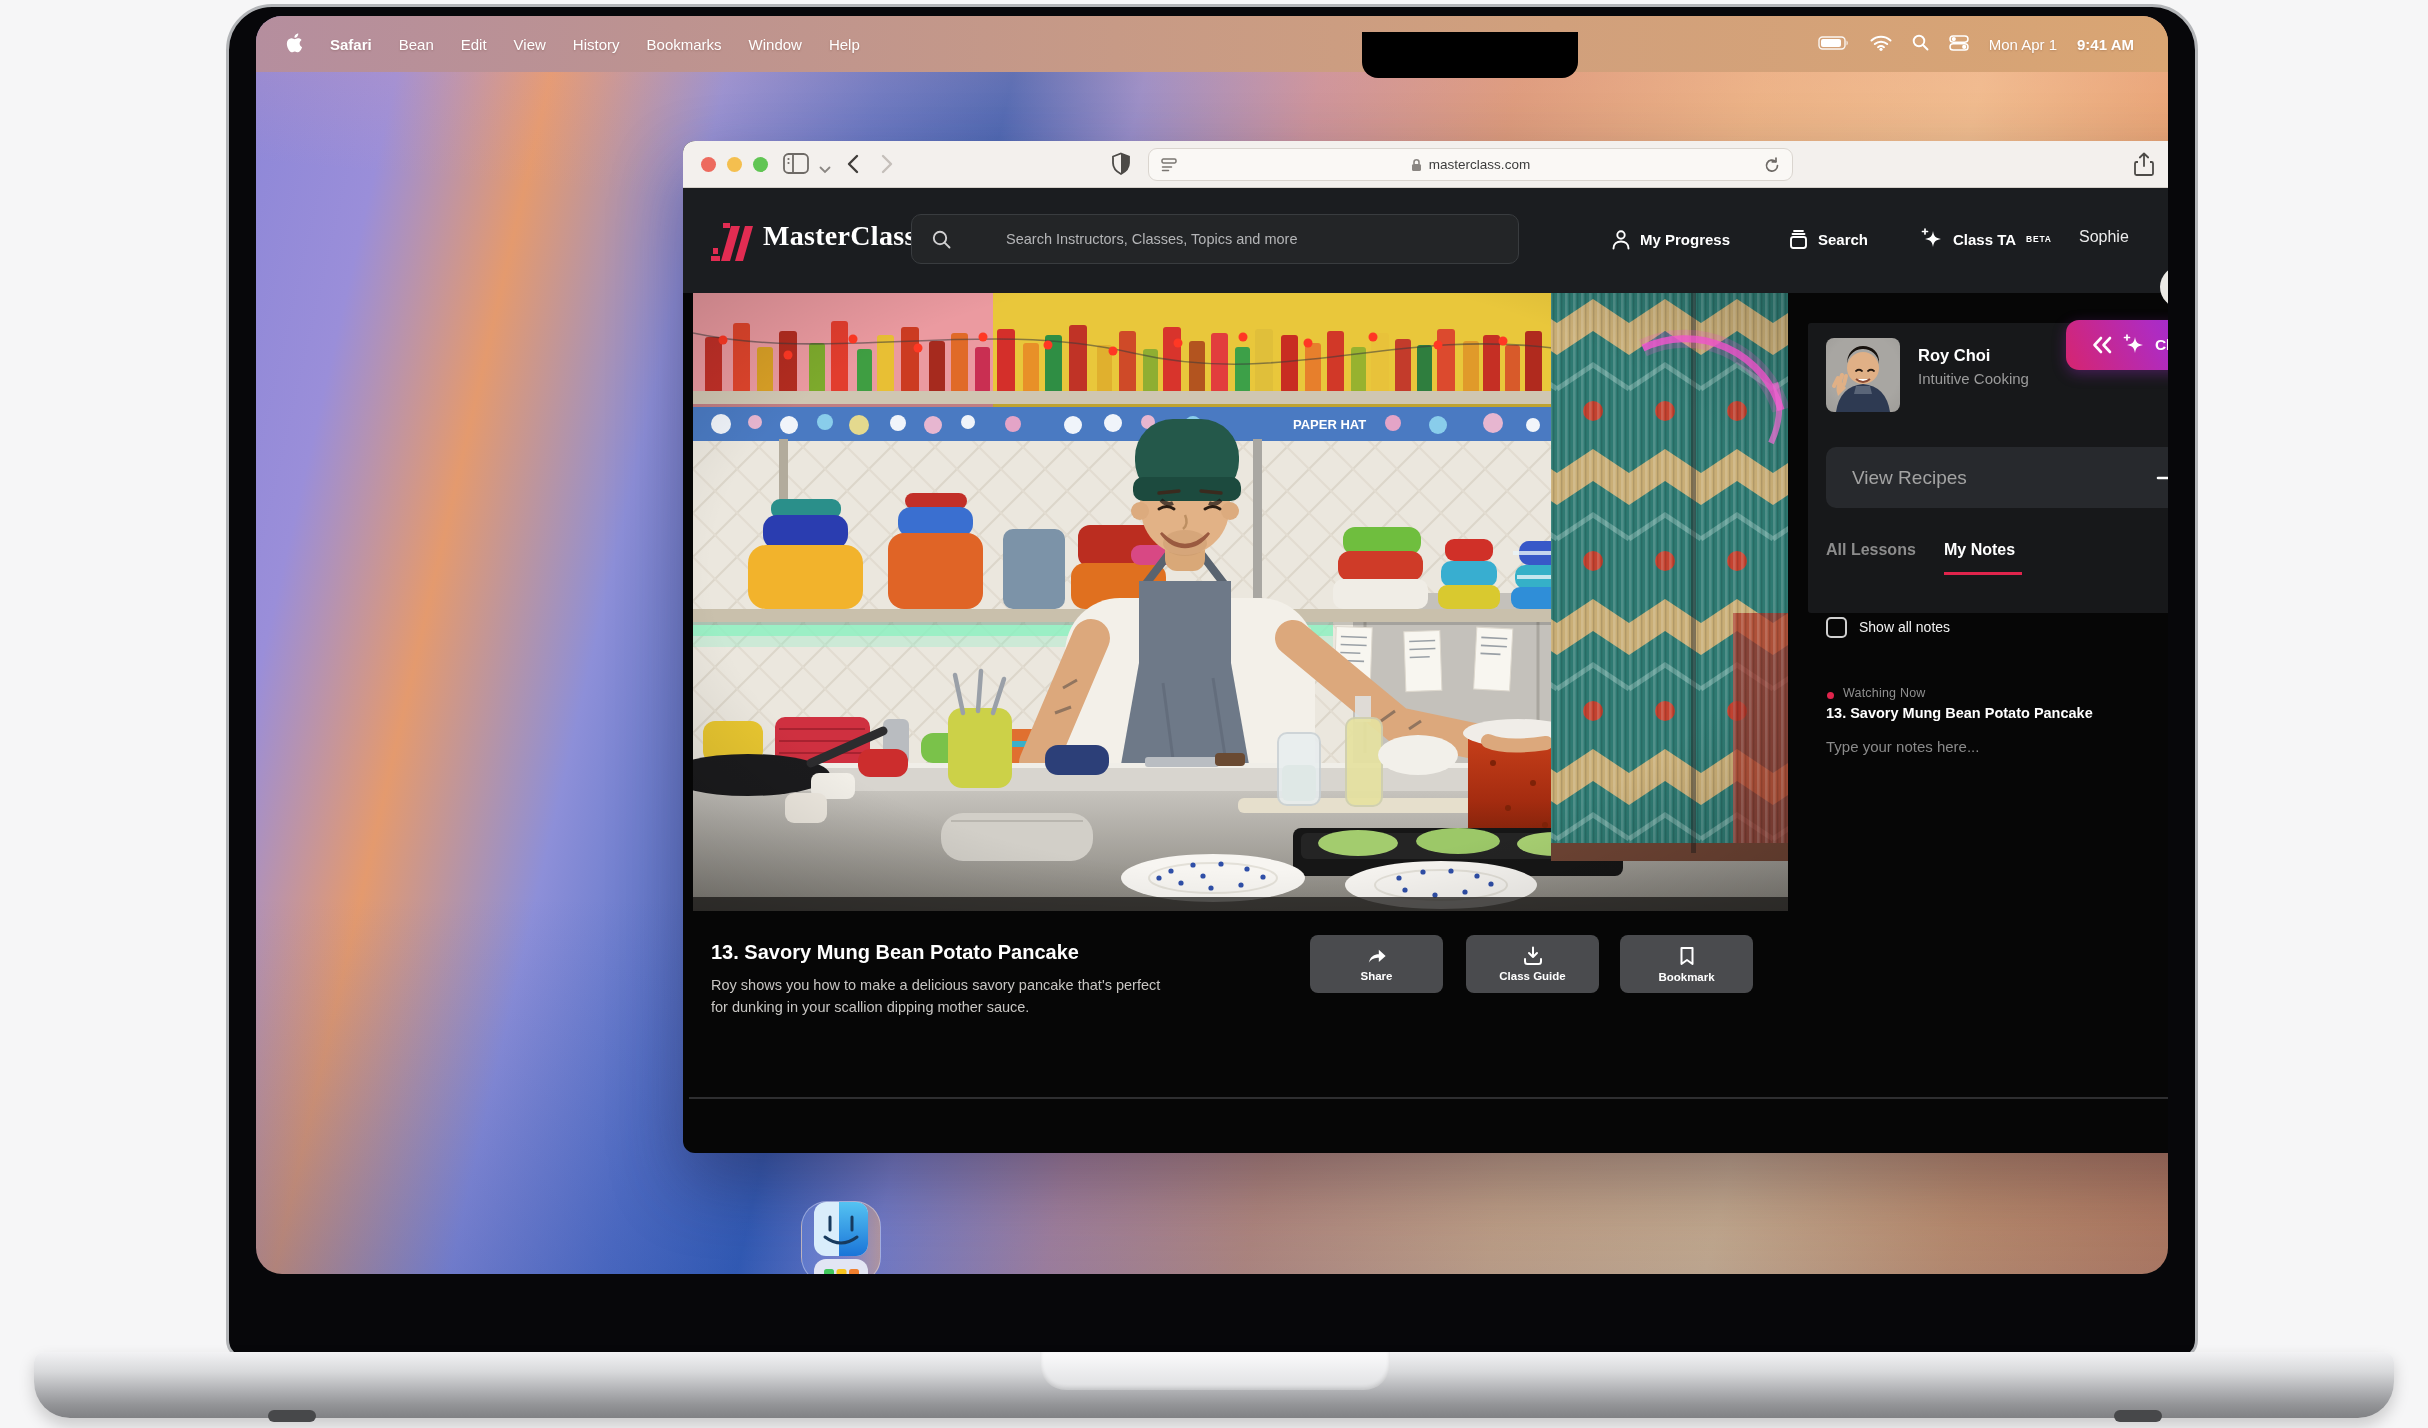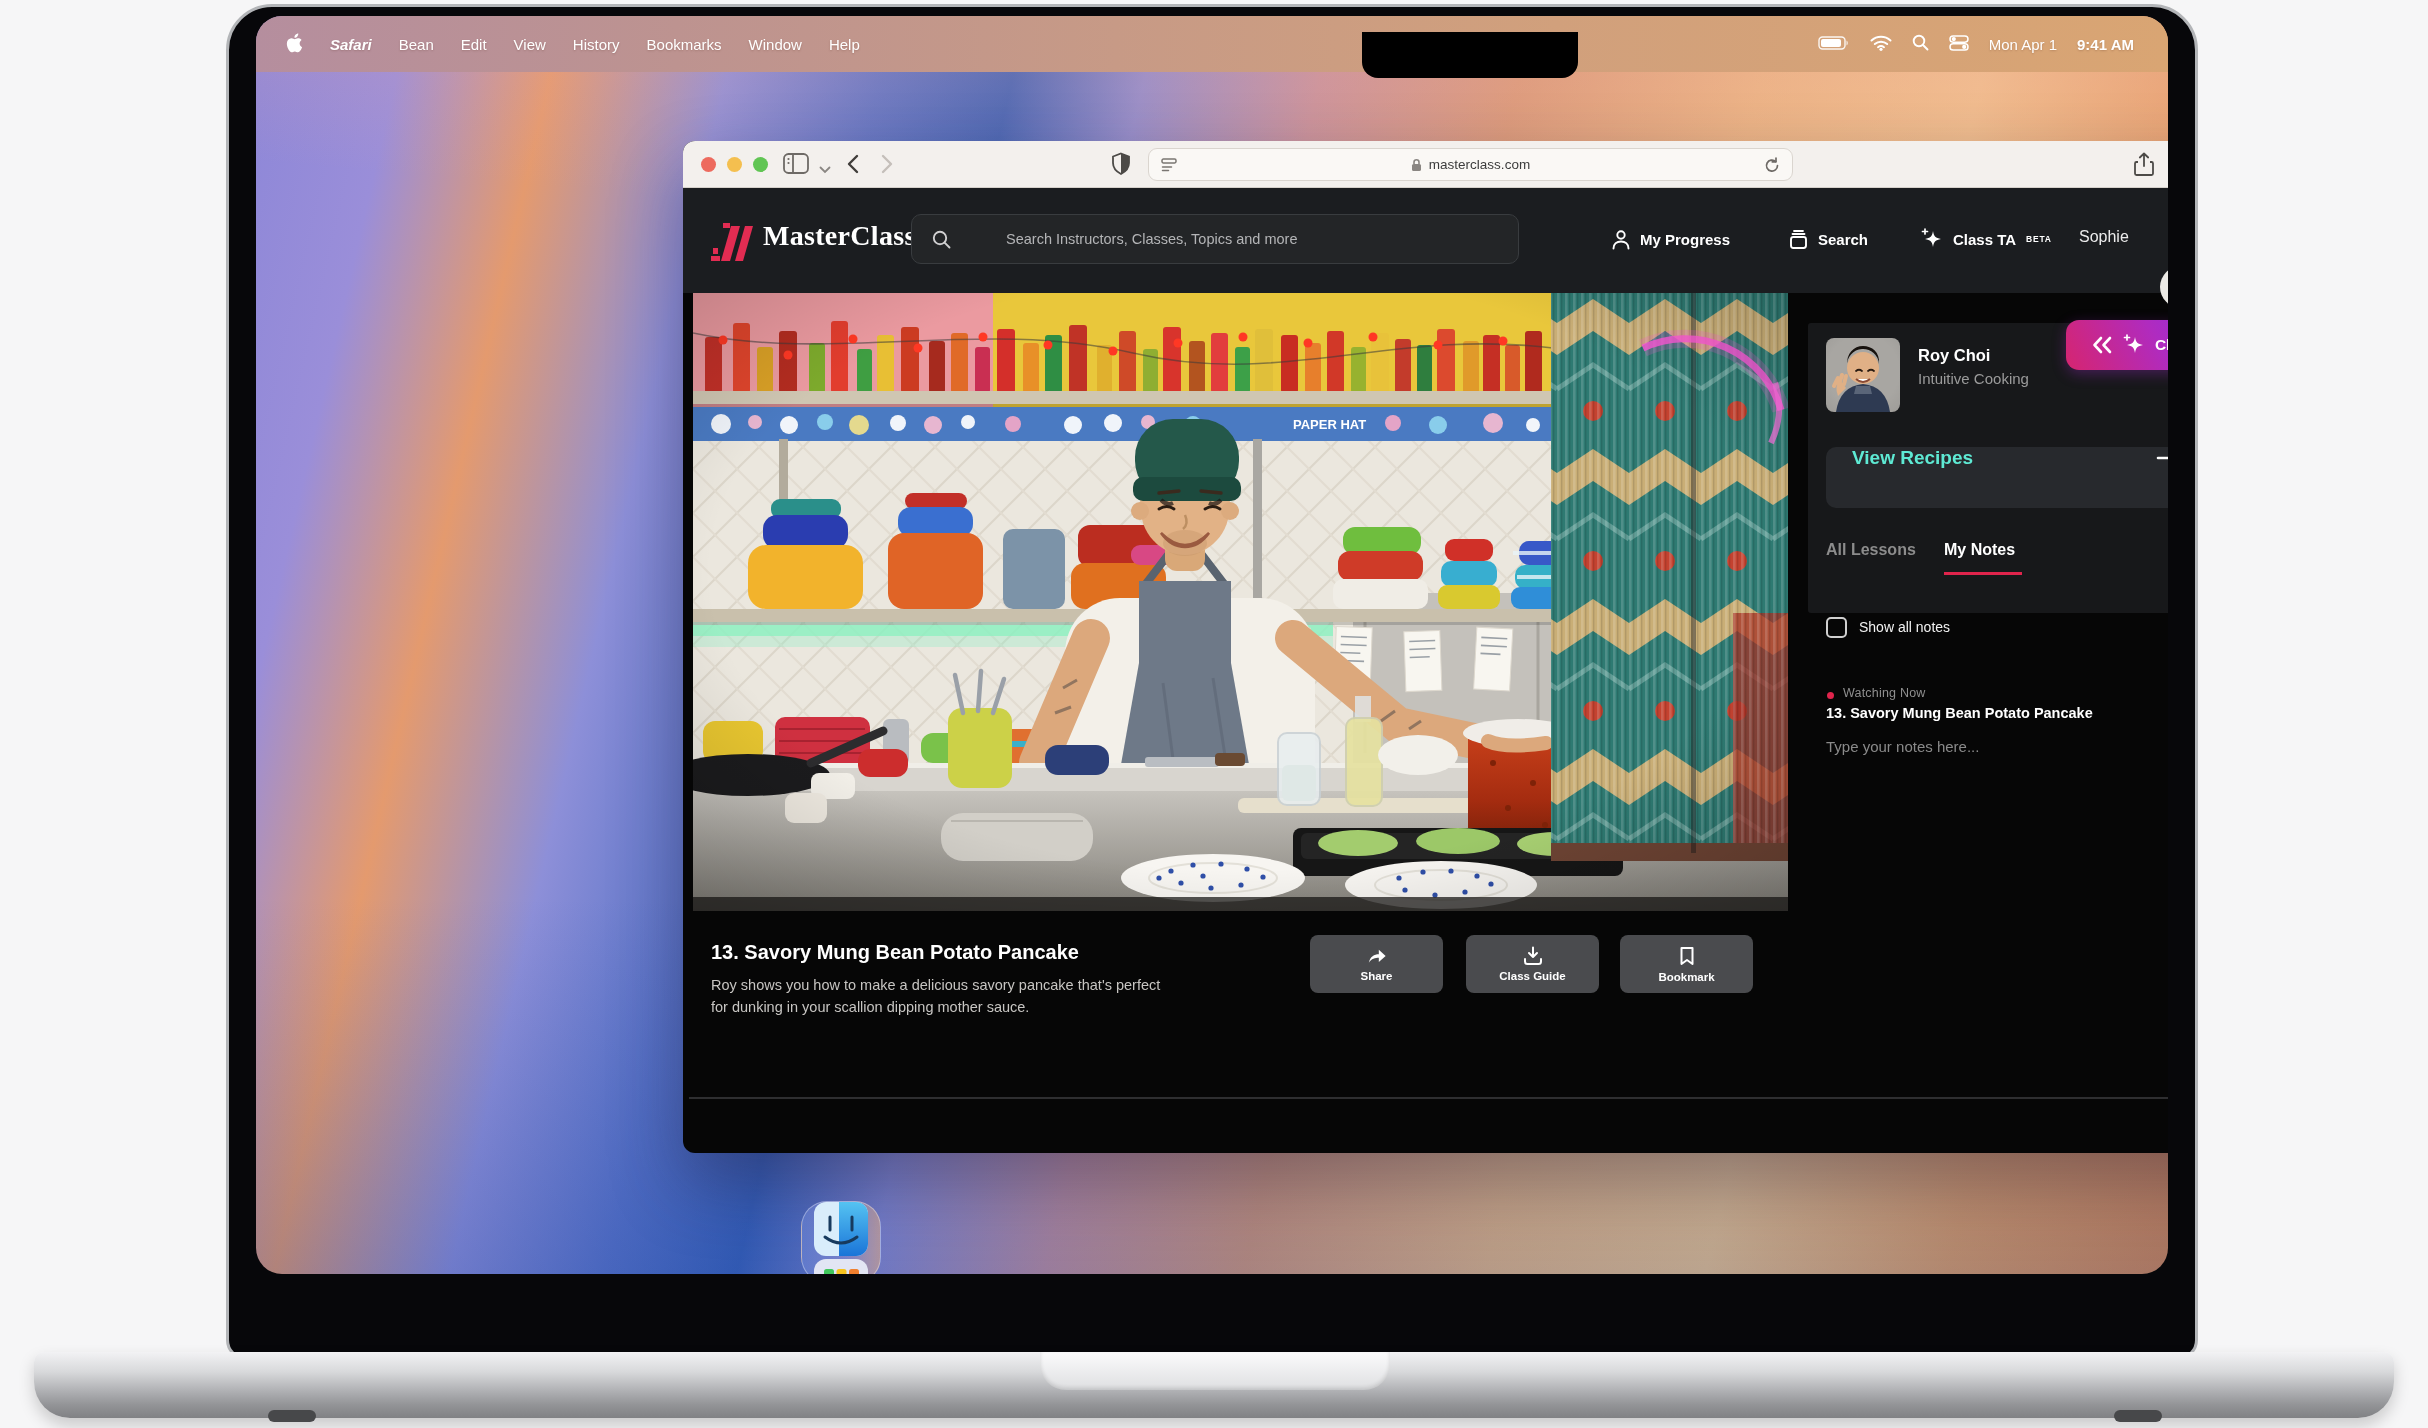--- a/index.html
+++ b/index.html
@@ -19,39 +19,39 @@
     box-shadow:0 8px 16px rgba(0,0,0,0.18);}
   .baseIndent{left:1040px;top:1352px;width:350px;height:38px;border-radius:0 0 26px 26px;
     background:linear-gradient(180deg,#fbfbfc,#dedfe1);box-shadow:inset 0 -2px 4px rgba(0,0,0,0.14);}
   .foot{width:48px;height:12px;border-radius:6px;background:#47484a;top:1410px;}
   
   .menubar{left:0;top:0;width:100%;height:56px;display:flex;align-items:center;
     background:linear-gradient(90deg,#b58e9e 0%,#bd9390 22%,#c79a86 45%,#d1a07c 68%,#d9a573 100%);
     color:#fff;font-size:15px;z-index:30;}
   .menubar .items{display:flex;gap:27px;margin-left:30px;align-items:center;text-shadow:0 1px 2px rgba(90,50,40,.25);}
   .menubar .right{margin-left:auto;margin-right:34px;display:flex;gap:20px;align-items:center;text-shadow:0 1px 2px rgba(90,50,40,.25);}
-  .mb-bold{font-weight:700;font-style:italic;}
+  .mb-bold{font-weight:700;}
   
   .win{left:427px;top:125px;width:1580px;height:1012px;border-radius:12px;overflow:hidden;background:#060606;
     box-shadow:0 30px 70px rgba(40,30,60,0.40);z-index:20;}
   .toolbar{position:absolute;left:0;top:0;width:100%;height:47px;background:#f3f0ed;border-bottom:1px solid #d6d1cb;}
   .tl{position:absolute;top:16px;width:15px;height:15px;border-radius:50%;}
   .urlfield{position:absolute;left:465px;top:7px;width:645px;height:33px;border-radius:9px;background:#faf8f5;border:1px solid #dad5cf;display:flex;align-items:center;justify-content:center;color:#3c3c3c;font-size:13.5px;}
   
   .mchead{position:absolute;left:0;top:47px;width:100%;height:105px;background:#1b1d20;}
   .mc-search{position:absolute;left:228px;top:26px;width:608px;height:50px;border-radius:10px;background:#232527;border:1px solid #393c3f;display:flex;align-items:center;gap:41px;}
   .mc-search input{background:transparent;border:none;outline:none;color:#e8e8e8;font-size:14.5px;width:520px;font-family:"Liberation Sans",sans-serif;}
   .mc-search input::placeholder{color:#b4b5b7;}
   .navitem{position:absolute;display:flex;align-items:center;gap:9px;color:#fff;font-weight:700;font-size:15px;top:36px;height:30px;}
   .brandtxt{font-family:"Liberation Serif",serif;font-weight:700;font-size:28px;color:#fff;letter-spacing:.3px;}
   
   .card{position:absolute;left:1125px;top:182px;width:412px;height:290px;background:#17181a;border-radius:3px;}
   .ta-btn{position:absolute;left:1383px;top:179px;width:179px;height:50px;border-radius:13px;display:flex;align-items:center;justify-content:center;gap:9px;
     background:linear-gradient(62deg,var(--ta_start,#d6256f) 0%,#b02bbf 52%,var(--ta_end,#8430f0) 100%);color:#fff;font-weight:700;font-size:15.5px;box-shadow:0 4px 14px rgba(160,40,200,.35);}
-  .vr-btn{position:absolute;left:1143px;top:306px;width:386px;height:61px;border-radius:10px;background:#27292d;display:flex;color:#5eead4;font-weight:700;font-size:19px;padding:0 26px;}
+  .vr-btn{position:absolute;left:1143px;top:306px;width:386px;height:61px;border-radius:10px;background:#27292d;display:flex;align-items:center;color:#a3a3a3;font-weight:400;font-size:19px;padding:0 26px;}
   .tab{position:absolute;top:400px;font-weight:700;font-size:16px;}
   .tab-underline{position:absolute;left:1261px;top:431px;width:78px;height:3px;background:var(--underline_red,#e0244c);}
   .checkbox{position:absolute;left:1143px;top:476px;width:21px;height:21px;border:2px solid #cfcfcf;border-radius:5px;background:transparent;}
   
   .actbtn{position:absolute;top:794px;width:133px;height:58px;border-radius:8px;background:#4a4b4e;display:flex;flex-direction:column;align-items:center;justify-content:center;gap:5px;color:#fff;font-size:11.5px;font-weight:700;}
   
   .dock{left:545px;top:1185px;height:82px;border-radius:26px;display:flex;align-items:center;gap:3px;padding:0 12px;
     background:linear-gradient(90deg,rgba(115,140,220,0.50),rgba(150,150,215,0.45) 55%,rgba(235,175,125,0.50));
     border:1px solid rgba(255,255,255,0.35);z-index:30;flex-direction:column;}
   .dk{position:relative;width:54px;height:54px;flex:0 0 auto;}

